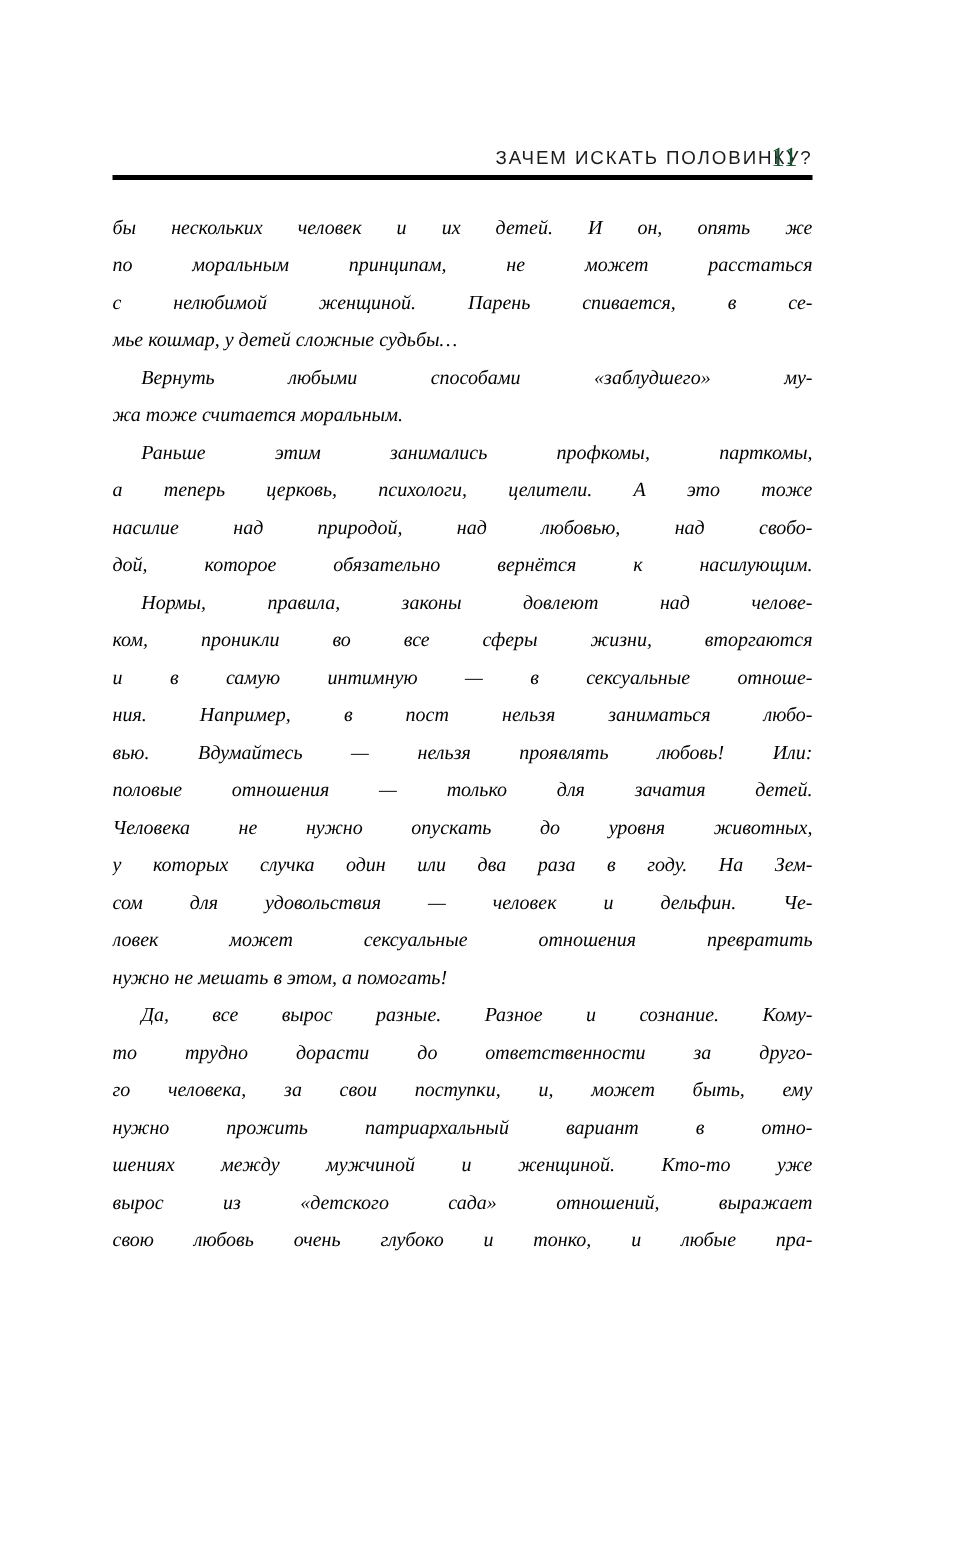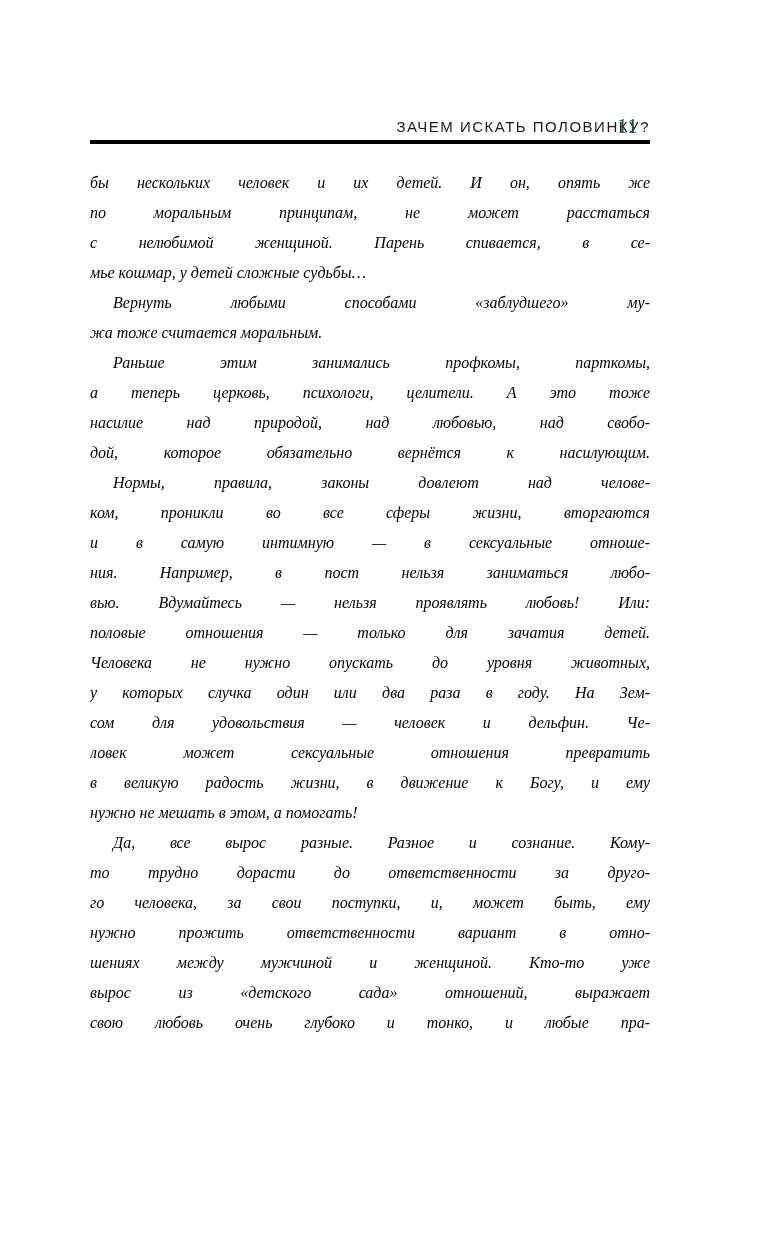--- a/index.html
+++ b/index.html
@@ -93,27 +93,26 @@
           <div class="line indent">Нормы, правила, законы довлеют над челове-</div>
           <div class="line">ком, проникли во все сферы жизни, вторгаются</div>
           <div class="line">и в самую интимную — в сексуальные отноше-</div>
           <div class="line">ния. Например, в пост нельзя заниматься любо-</div>
           <div class="line">вью. Вдумайтесь — нельзя проявлять любовь! Или:</div>
           <div class="line">половые отношения — только для зачатия детей.</div>
           <div class="line">Человека не нужно опускать до уровня животных,</div>
           <div class="line">у которых случка один или два раза в году. На Зем-</div>
           <div class="line">сом для удовольствия — человек и дельфин. Че-</div>
           <div class="line">ловек может сексуальные отношения превратить</div>
-          <div class="line">в великую радость жизни, в движение к Богу, и ему</div>
           <div class="line no-just">нужно не мешать в этом, а помогать!</div>
         </div>
         <div class="paragraph">
           <div class="line indent">Да, все вырос разные. Разное и сознание. Кому-</div>
           <div class="line">то трудно дорасти до ответственности за друго-</div>
           <div class="line">го человека, за свои поступки, и, может быть, ему</div>
-          <div class="line">нужно прожить ответственности вариант в отно-</div>
+          <div class="line">нужно прожить патриархальный вариант в отно-</div>
           <div class="line">шениях между мужчиной и женщиной. Кто-то уже</div>
           <div class="line">вырос из «детского сада» отношений, выражает</div>
           <div class="line">свою любовь очень глубоко и тонко, и любые пра-</div>
         </div>
       </div>
   </div>
 </div>
 
 </body></html>

